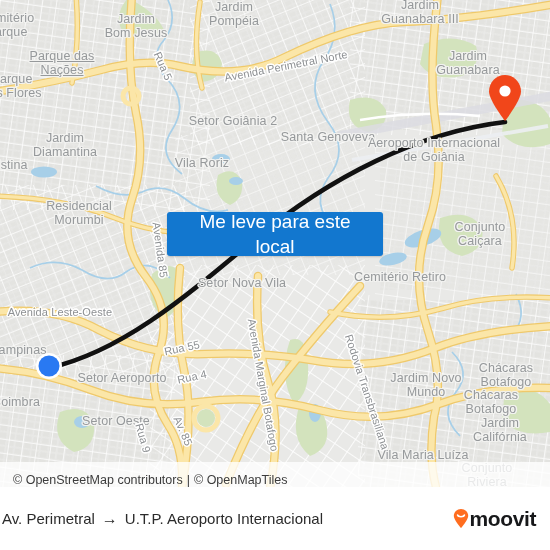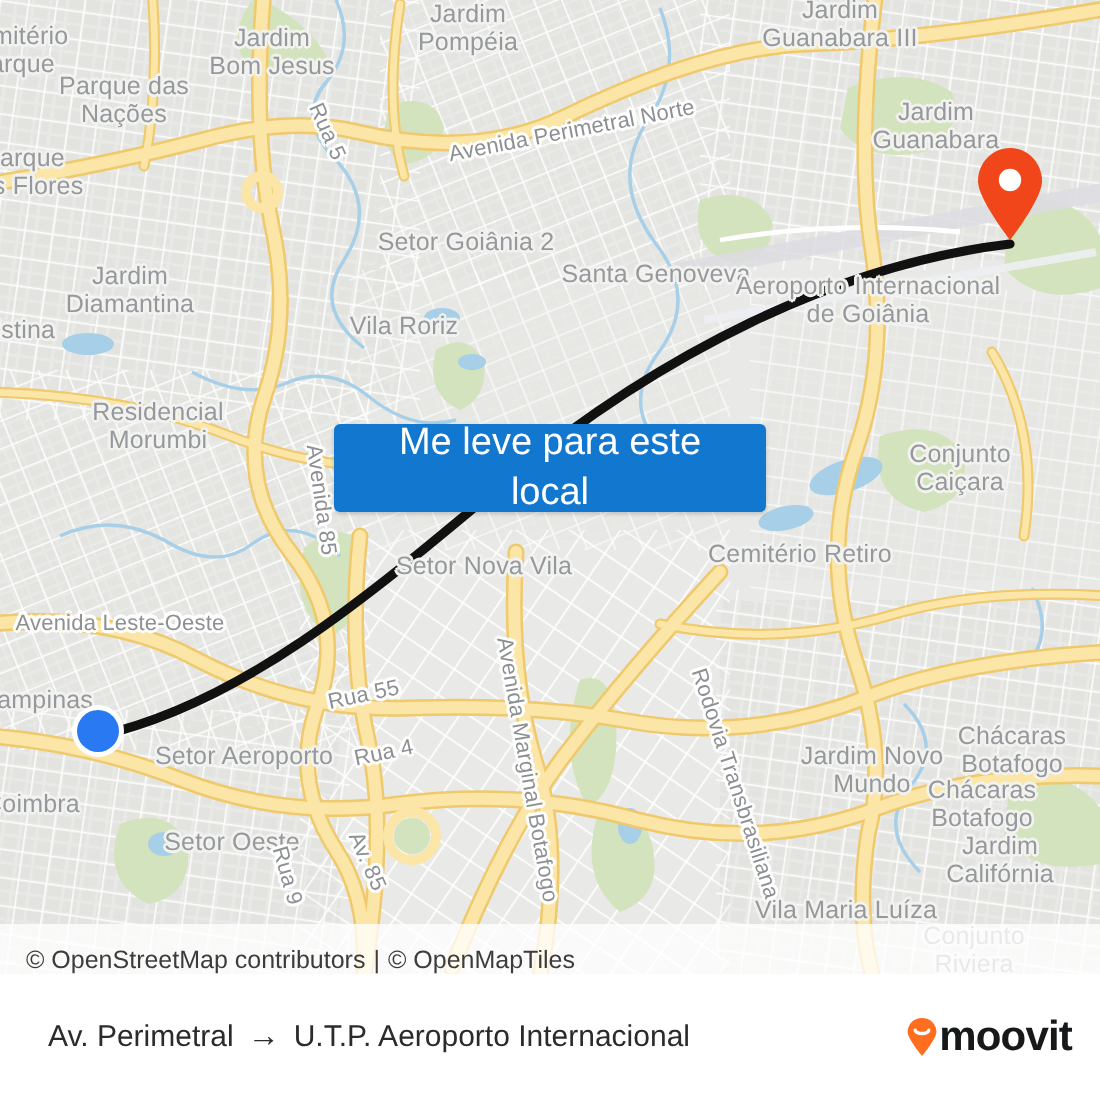--- a/index.html
+++ b/index.html
@@ -78,21 +78,21 @@
   #attrib .sep { padding: 0 4px; }
 
   
   #footer {
     position: absolute;
     left: 0; top: 487px;
     width: 550px; height: 63px;
     background: #ffffff;
     display: flex;
     align-items: center;
-    padding: 0 14px 0 24px;
+    padding: 0 14px 0 2px;
   }
   #route-label {
     display: flex;
     align-items: center;
     font-size: 15px;
     color: #2b2b2b;
     flex: 1;
     white-space: nowrap;
   }
   #route-label .arrow { padding: 0 7px; font-size: 16px; color: #2b2b2b; }
@@ -251,21 +251,21 @@
       <path d="M49 368 C 120 352, 182 300, 250 243 C 330 176, 420 132, 505 122" stroke="#111111" stroke-width="4.6" fill="none" stroke-linecap="round"></path>
     </svg>
 
     <div id="place-labels">
         <div class="lbl big" style="left: 234px; top: 14px;">Jardim
 Pompéia</div>
         <div class="lbl big" style="left: 420px; top: 12px;">Jardim
 Guanabara III</div>
         <div class="lbl big" style="left: 136px; top: 26px;">Jardim
 Bom Jesus</div>
-        <div class="lbl big" style="left: 62px; top: 50px;">Parque das
+        <div class="lbl big" style="left: 62px; top: 63px; text-decoration: underline;">Parque das
 Nações</div>
         <div class="lbl big" style="left: 7px; top: 25px;">Cemitério
 Parque</div>
         <div class="lbl big" style="left: 12px; top: 86px;">Parque
 das Flores</div>
         <div class="lbl big" style="left: 468px; top: 63px;">Jardim
 Guanabara</div>
         <div class="lbl big" style="left: 233px; top: 121px;">Setor Goiânia 2</div>
         <div class="lbl big" style="left: 328px; top: 137px;">Santa Genoveva</div>
         <div class="lbl big" style="left: 434px; top: 150px;">Aeroporto Internacional
@@ -278,21 +278,21 @@
 Morumbi</div>
         <div class="lbl big" style="left: 480px; top: 234px;">Conjunto
 Caiçara</div>
         <div class="lbl big" style="left: 242px; top: 283px;">Setor Nova Vila</div>
         <div class="lbl big" style="left: 400px; top: 277px;">Cemitério Retiro</div>
         <div class="lbl road" style="left: 60px; top: 312px;">Avenida Leste-Oeste</div>
         <div class="lbl big" style="left: 18px; top: 350px;">Campinas</div>
         <div class="lbl big" style="left: 122px; top: 378px;">Setor Aeroporto</div>
         <div class="lbl big" style="left: 16px; top: 402px;">Coimbra</div>
         <div class="lbl big" style="left: 116px; top: 421px; text-align: center;">Setor Oeste</div>
-        <div class="lbl big" style="left: 436px; top: 385px;">Jardim Novo
+        <div class="lbl big" style="left: 426px; top: 385px;">Jardim Novo
 Mundo</div>
         <div class="lbl big" style="left: 506px; top: 375px;">Chácaras
 Botafogo</div>
         <div class="lbl big" style="left: 491px; top: 402px;">Chácaras
 Botafogo</div>
         <div class="lbl big" style="left: 500px; top: 430px;">Jardim
 Califórnia</div>
         <div class="lbl big" style="left: 423px; top: 455px;">Vila Maria Luíza</div>
         <div class="lbl big" style="left: 487px; top: 475px;">Conjunto
 Riviera</div>

